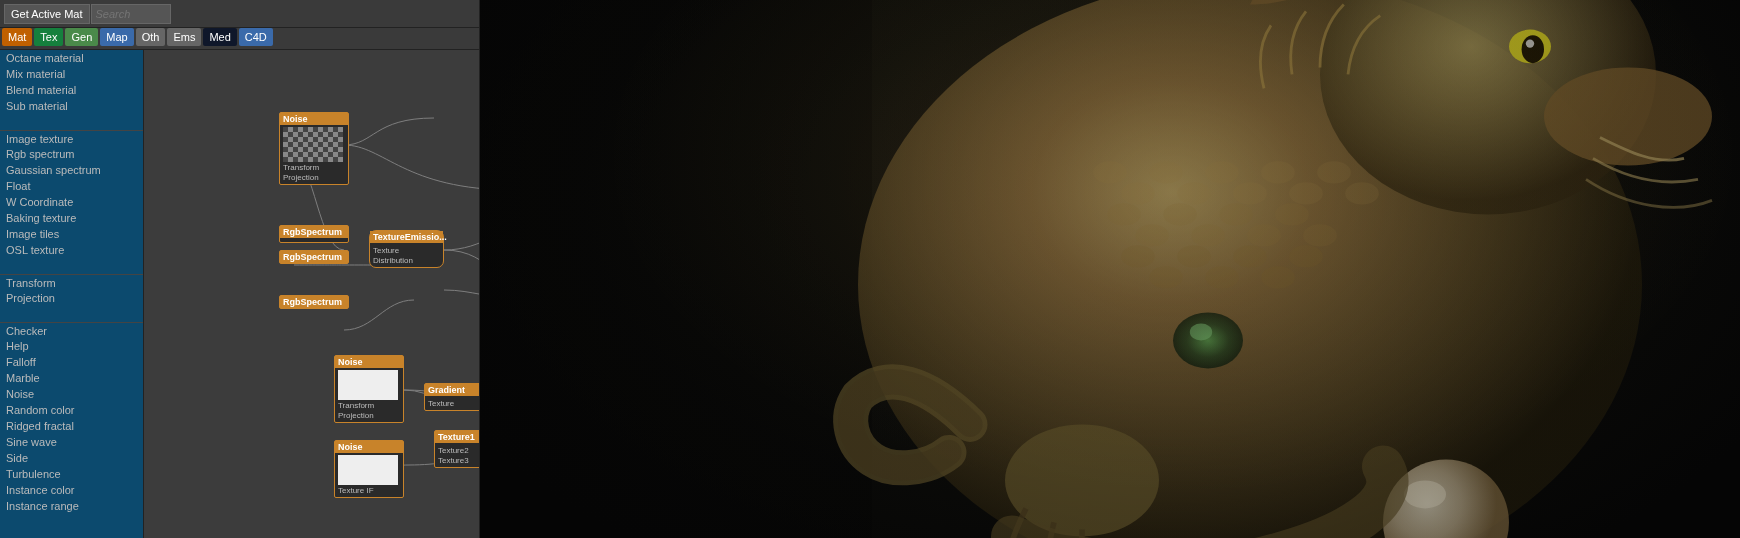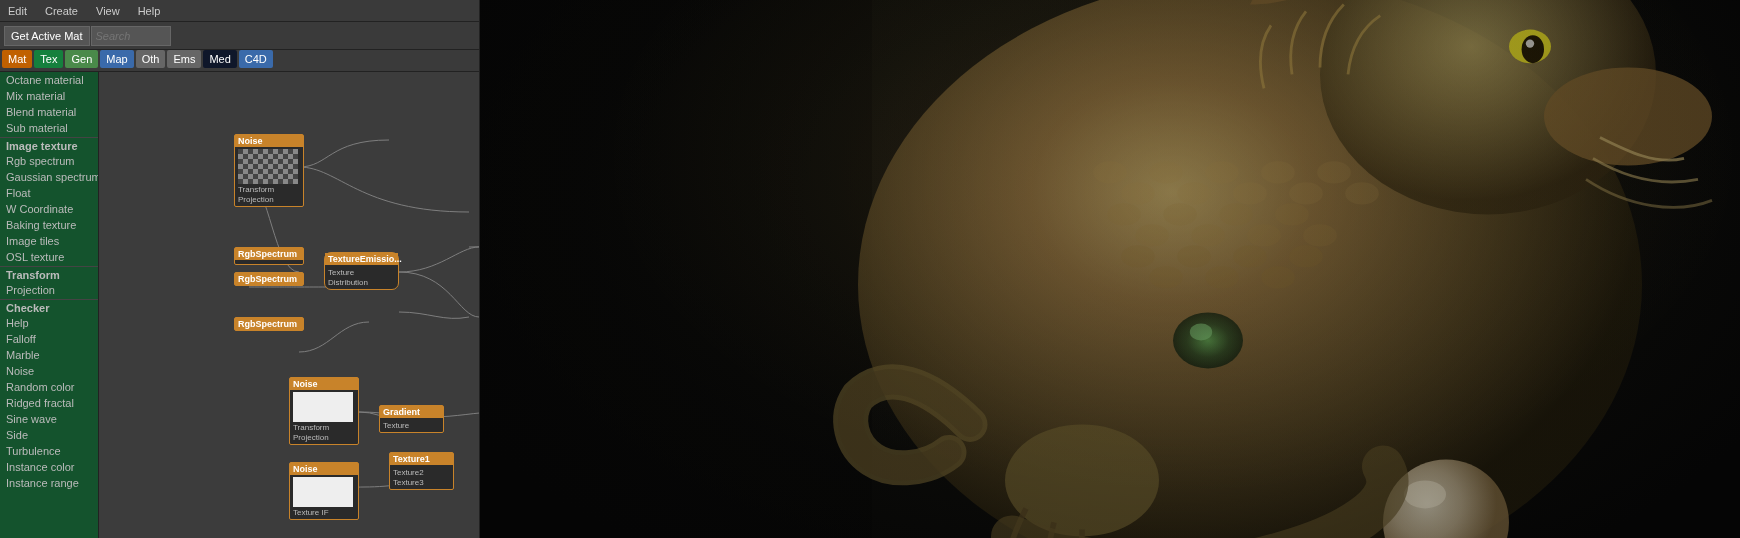--- a/index.html
+++ b/index.html
@@ -104,41 +104,40 @@
 
     
     #left-content {
       display: flex;
       flex: 1;
       overflow: hidden;
     }
 
     
     #sidebar-list {
-      width: 99px;
-      background: #14532d;
+      width: 144px;
+      background: #0c4a6e;
       border-right: 1px solid #222;
       overflow-y: auto;
       flex-shrink: 0;
     }
     .sidebar-item {
       padding: 2px 6px;
       font-size: 11px;
       color: #bbb;
       cursor: pointer;
       white-space: nowrap;
       height: 16px;
       display: flex;
       align-items: center;
     }
     .sidebar-item.separator {
       border-top: 1px solid #444;
-      margin-top: 1px;
+      margin-top: 16px;
       padding-top: 2px;
-      font-weight: bold;
     }
 
     
     #node-graph {
       flex: 1;
       background: #3c3c3c;
       position: relative;
       overflow: hidden;
     }
 
@@ -222,26 +221,20 @@
     #sidebar-list::-webkit-scrollbar-track { background: #222; }
     #sidebar-list::-webkit-scrollbar-thumb { background: #555; }
 
     .node-label { font-size: 8px; color: #bbb; }
   </style>
 </head>
 <body>
 
 <div id="left-panel">
 
-  <div id="menu-bar">
-    <span class="menu-item">Edit</span>
-    <span class="menu-item">Create</span>
-    <span class="menu-item">View</span>
-    <span class="menu-item">Help</span>
-  </div>
 
   <div id="toolbar">
     <button id="get-active-mat-btn">Get Active Mat</button>
     <input id="search-input" type="text" placeholder="Search" style="">
   </div>
 
   <div id="tab-row">
     <span class="tab-btn tab-mat">Mat</span>
     <span class="tab-btn tab-tex">Tex</span>
     <span class="tab-btn tab-gen">Gen</span>

